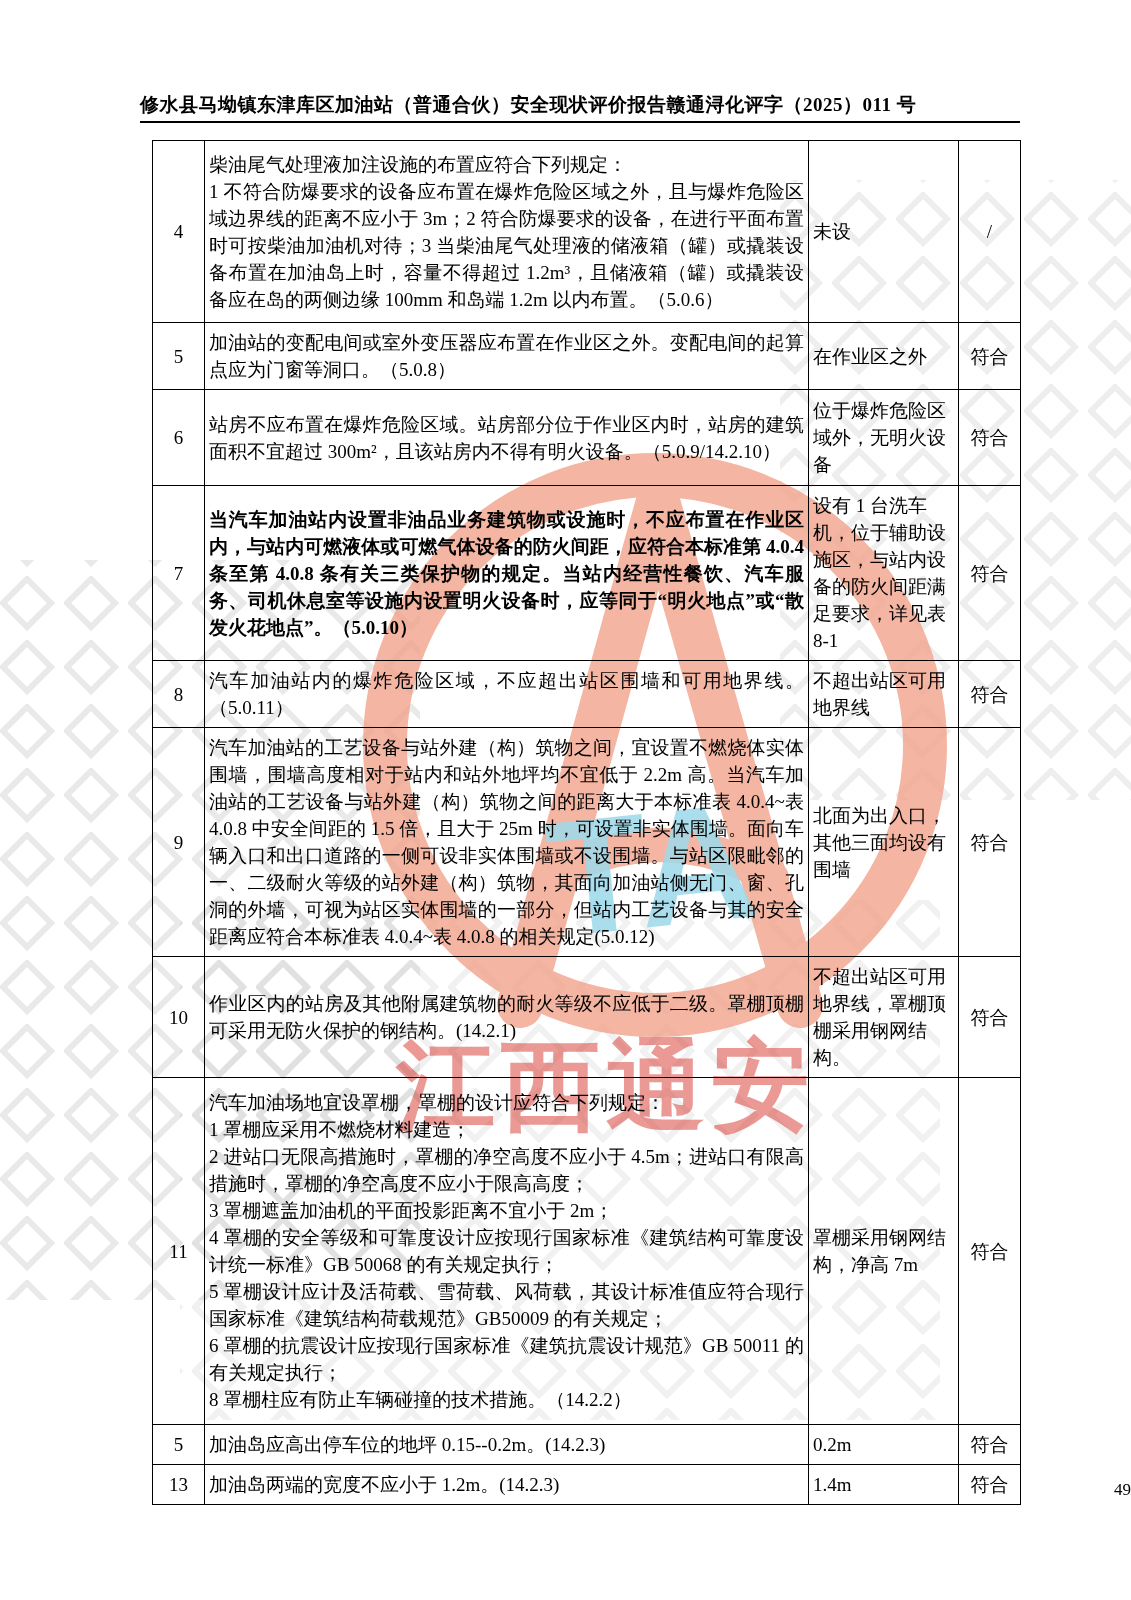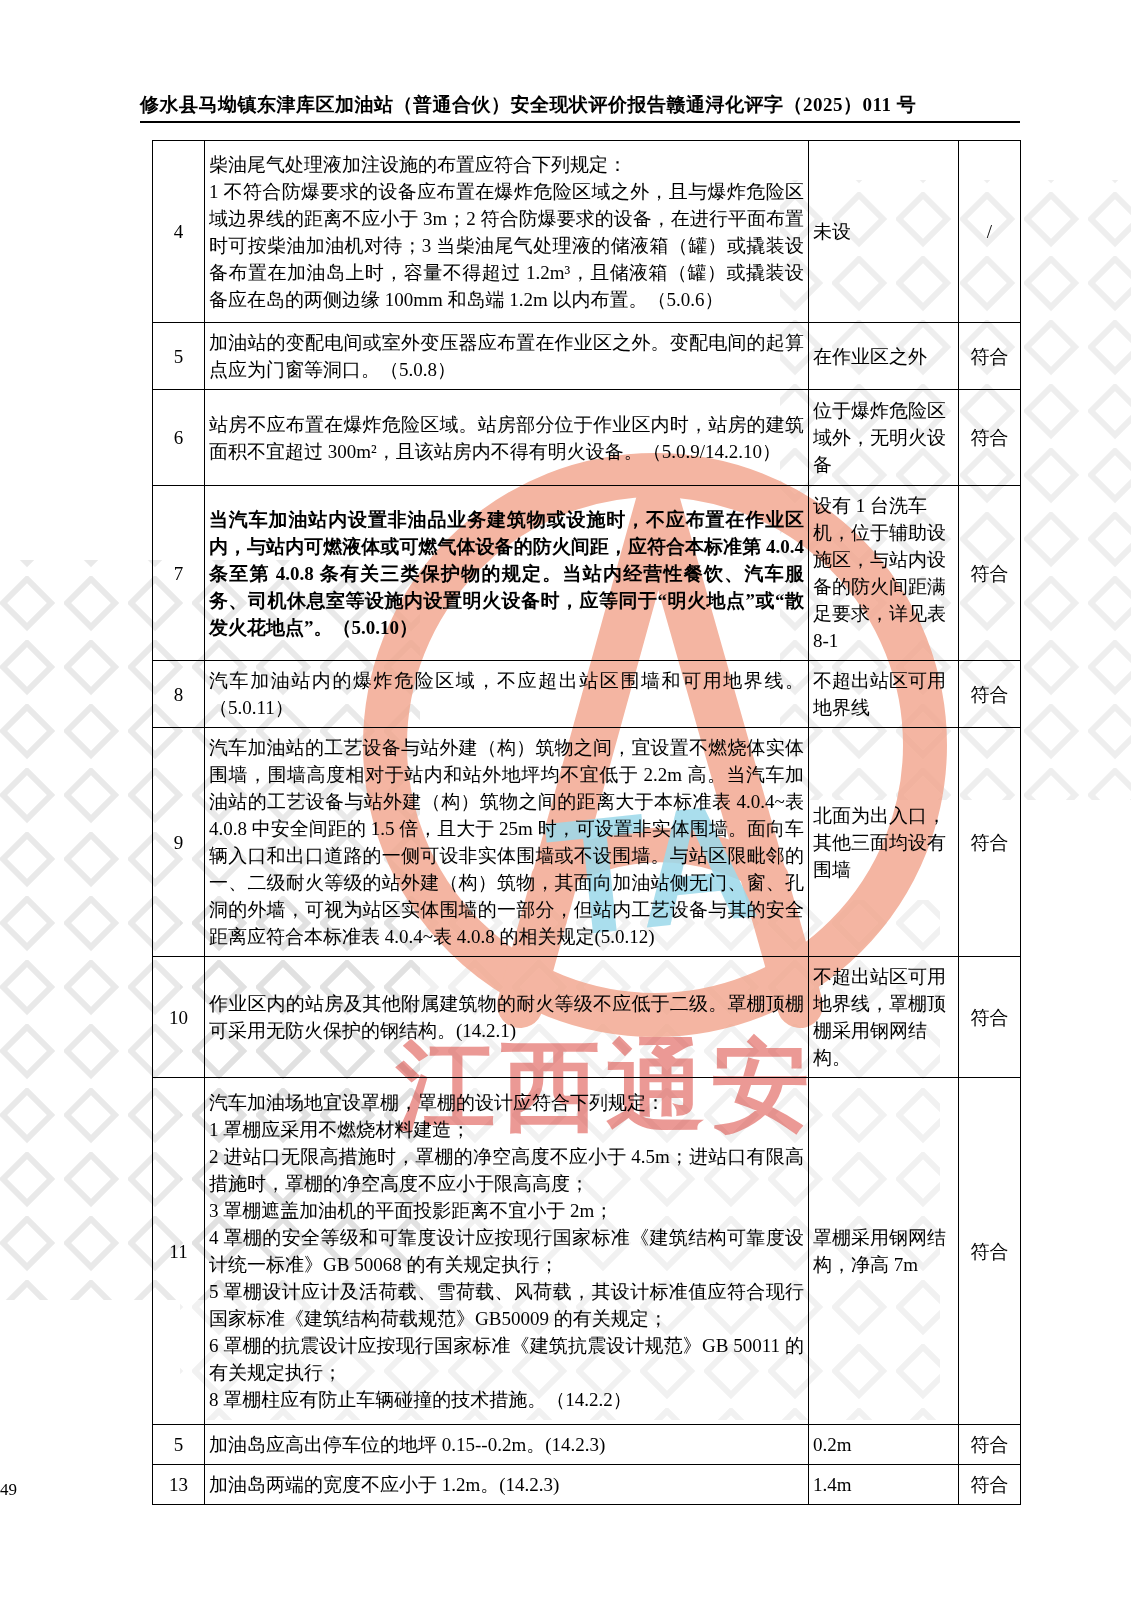--- a/index.html
+++ b/index.html
@@ -38,21 +38,21 @@
   table.spec tr:nth-child(3){height:96px;}
   table.spec tr:nth-child(4){height:158px;}
   table.spec tr:nth-child(5){height:60px;}
   table.spec tr:nth-child(6){height:221px;}
   table.spec tr:nth-child(7){height:117px;}
   table.spec tr:nth-child(8){height:347px;}
   table.spec tr:nth-child(9){height:31px;}
   table.spec tr:nth-child(10){height:28px;margin-left:40px;}
   
   .page-number{
-    position:absolute;left:0;top:1480px;width:1131px;text-align:left;
+    position:absolute;left:0;top:1480px;width:1131px;text-align:right;
     font-size:17px;
   }
   
   .wm-layer{
     position:absolute;left:0;top:0;width:1131px;height:1600px;
     pointer-events:none;mix-blend-mode:multiply;z-index:6;
   }
 </style>
 </head>
 <body>

